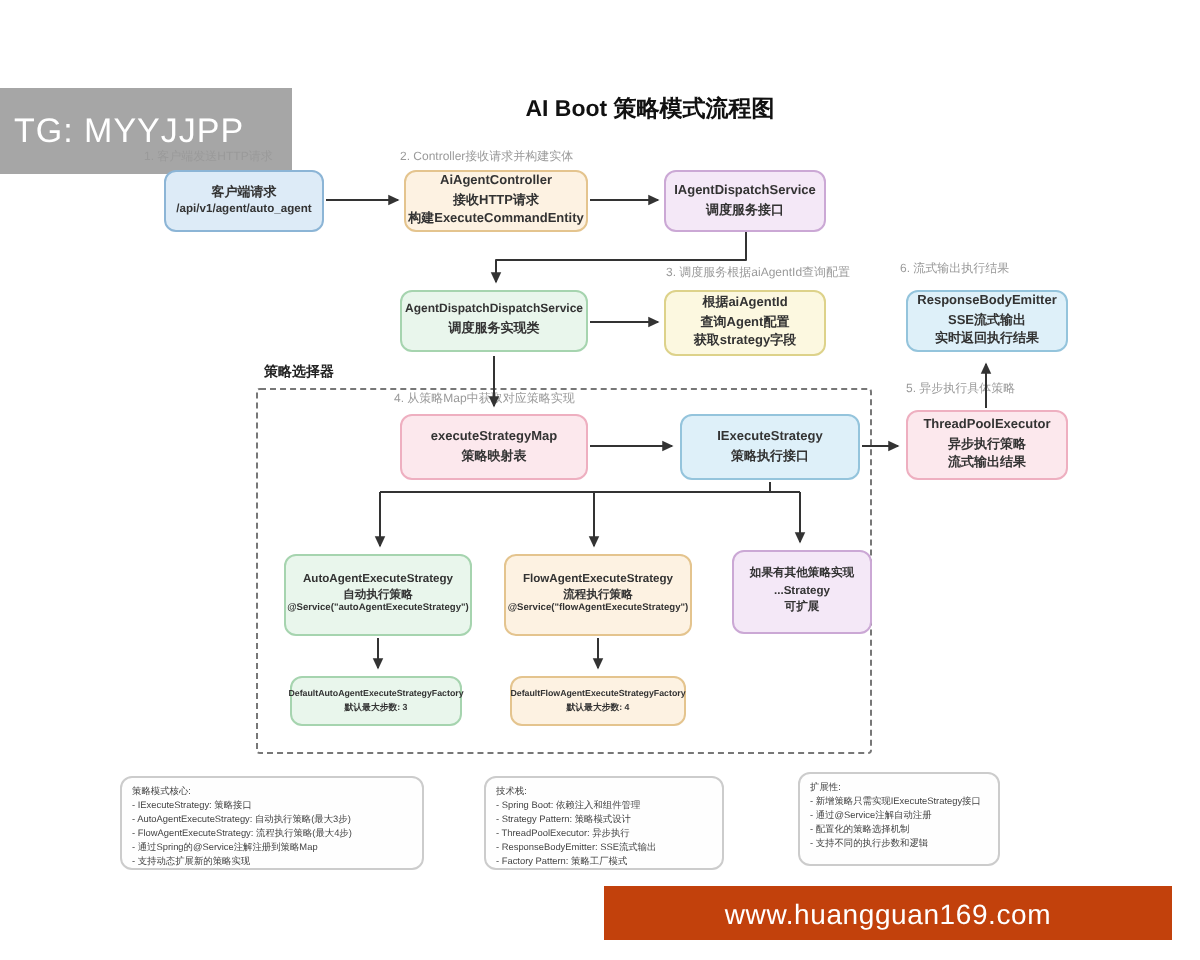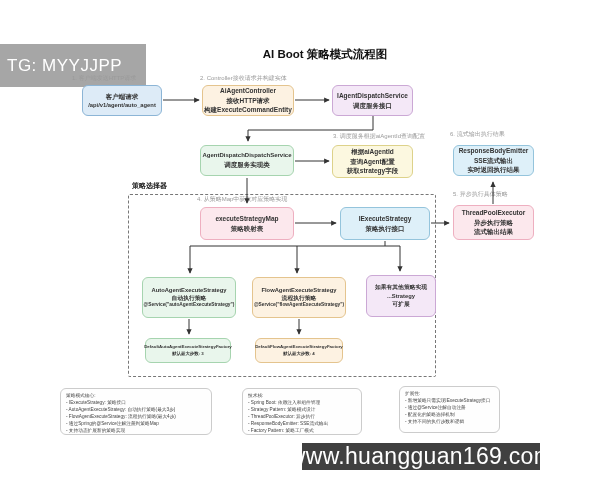--- a/index.html
+++ b/index.html
@@ -3,22 +3,22 @@
 <meta charset="utf-8">
 <style>
   html,body{margin:0;padding:0;background:#fff;}
   #stage{position:relative;width:600px;height:480px;background:#ffffff;overflow:hidden;
          font-family:"Liberation Sans",sans-serif;}
 
   
   #wm-top{position:absolute;left:0;top:10px;width:146px;height:43px;background:#a6a6a6;
           color:#fff;font-size:17px;display:flex;align-items:center;padding-left:7px;
           box-sizing:border-box;letter-spacing:.5px;margin-top:34px;}
-  #wm-bottom{position:absolute;left:302px;top:443px;width:238px;height:27px;background:#404040;
-          color:#fff;font-size:23px;display:flex;align-items:center;justify-content:center;
+  #wm-bottom{position:absolute;left:302px;top:443px;width:284px;height:27px;background:#c2410c;
+          color:#fff;font-size:14px;display:flex;align-items:center;justify-content:center;
           letter-spacing:.3px;}
 
   
   #title{position:absolute;left:130px;top:47px;width:390px;text-align:center;
          font-size:11.5px;font-weight:bold;color:#111;}
 
   
   .step{position:absolute;font-size:6px;color:#9a9a9a;white-space:nowrap;}
   #s1{left:72px;top:74px}
   #s2{left:200px;top:74px}

